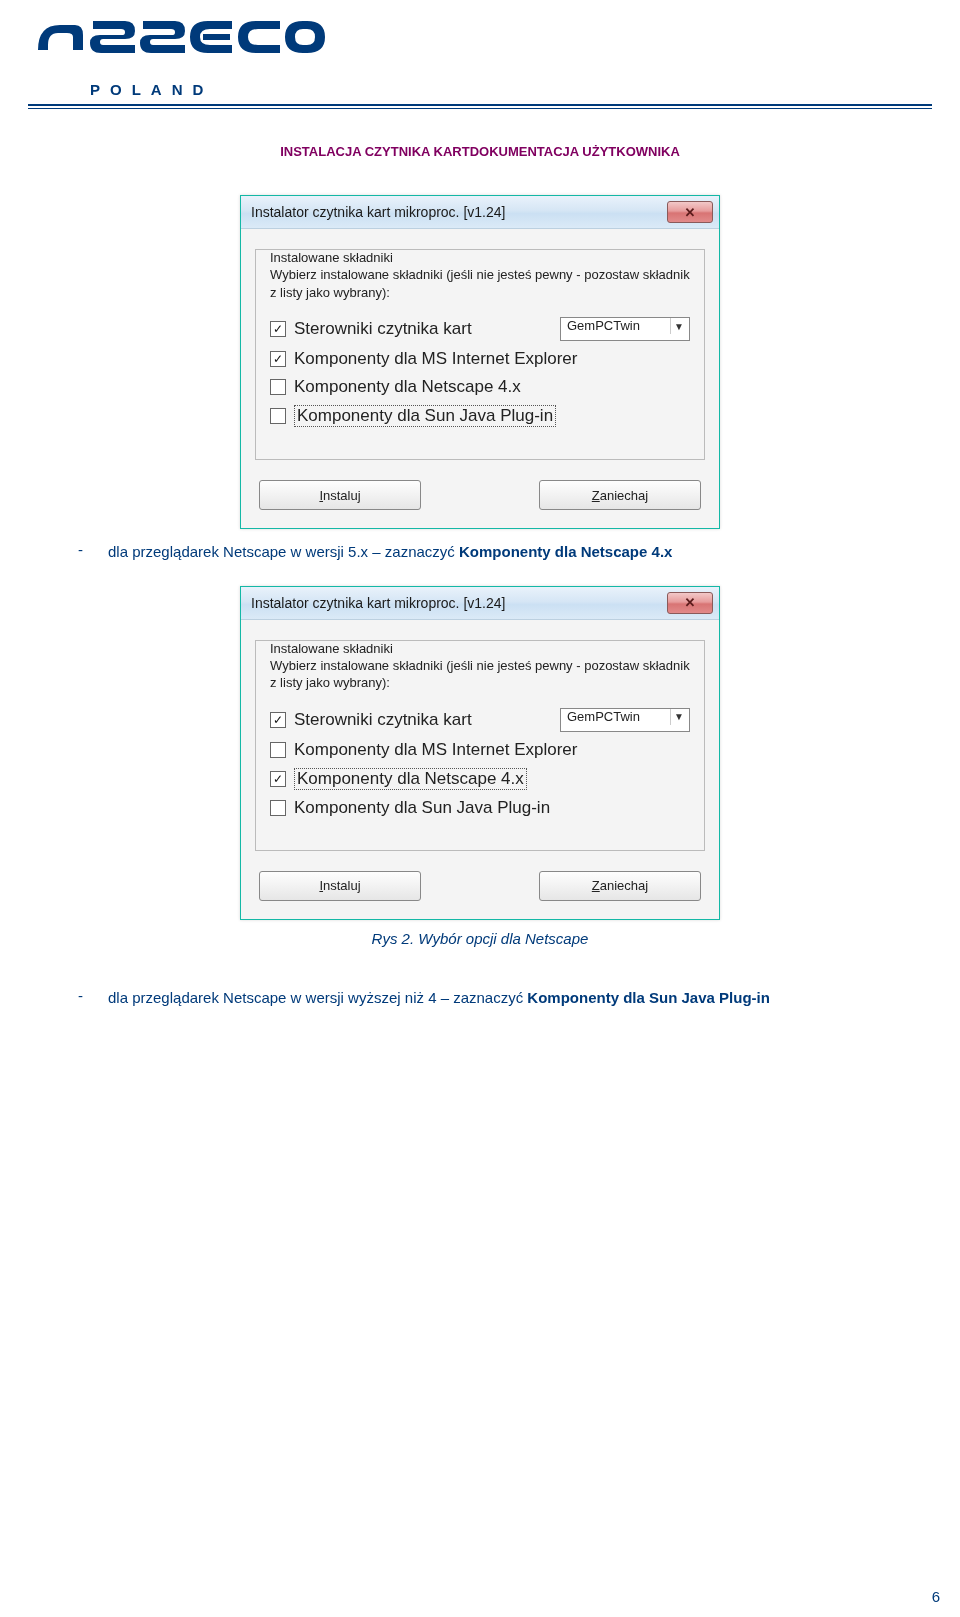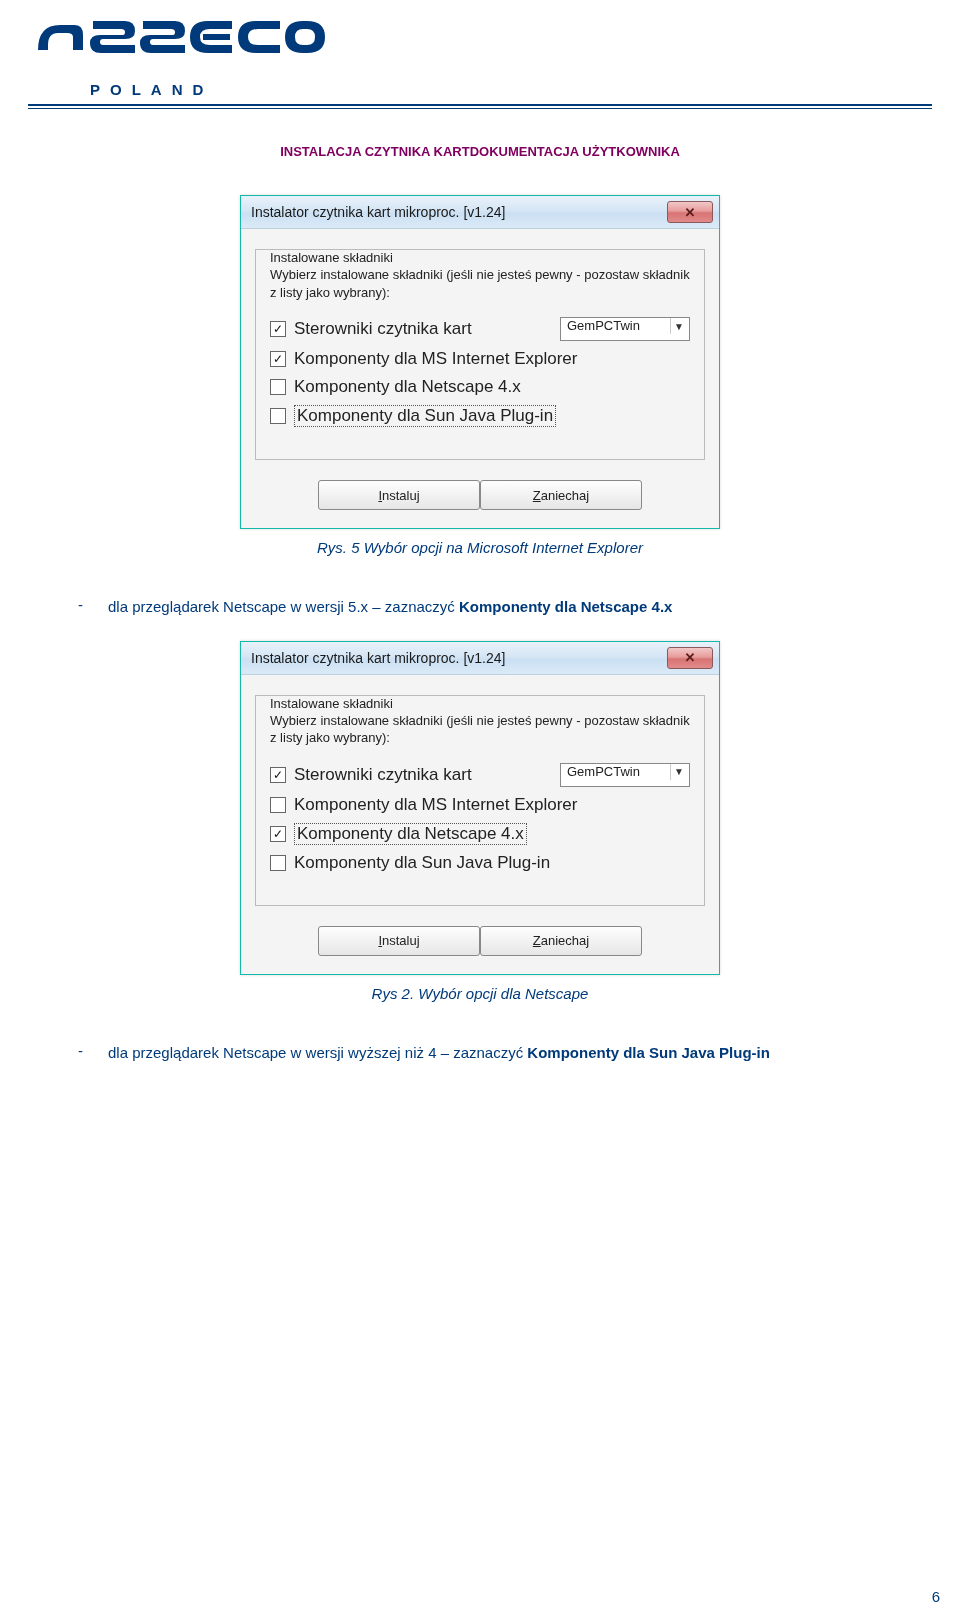--- a/index.html
+++ b/index.html
@@ -171,21 +171,21 @@
     height: 16px;
     border-left: 1px solid #ccc;
     display: flex;
     align-items: center;
     justify-content: center;
     font-size: 10px;
     color: #333;
   }
   .btn-row {
     display: flex;
-    justify-content: center;
+    justify-content: space-between;
     margin-top: 20px;
     padding: 0 4px;
   }
   .dlg-btn {
     width: 160px;
     height: 28px;
     border: 1px solid #888;
     background: linear-gradient(to bottom, #fefefe, #e6e6e6);
     border-radius: 3px;
     display: flex;
@@ -304,21 +304,20 @@
                 <span><span class="ul">I</span><span>nstaluj</span></span>
               </div>
             <div class="dlg-btn">
                 <span><span class="ul">Z</span><span>aniechaj</span></span>
               </div>
           </div>
         </div>
       </div>
     </div>
 
-    <div class="caption">Rys. 5 Wybór opcji na Microsoft Internet Explorer</div>
 
     <div class="bullet-para">
       <div class="bullet-dash">-</div>
       <div class="bullet-text"><span>dla przeglądarek Netscape w wersji 5.x – zaznaczyć </span><span class="bold">Komponenty dla Netscape 4.x</span></div>
     </div>
 
     <div class="dialog-wrap">
       <div class="dialog-frame">
         <div class="titlebar">
           <span class="titlebar-text">Instalator czytnika kart mikroproc. [v1.24]</span>

